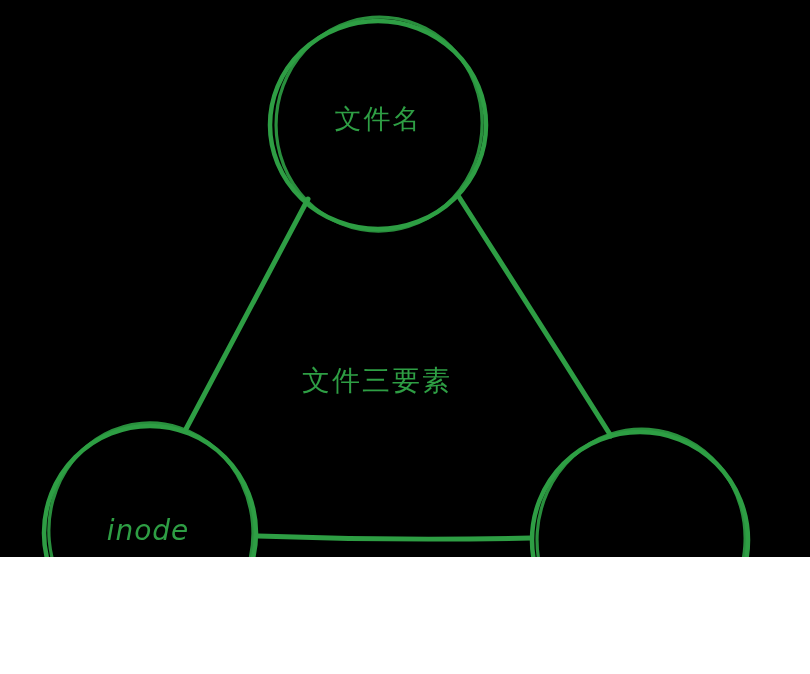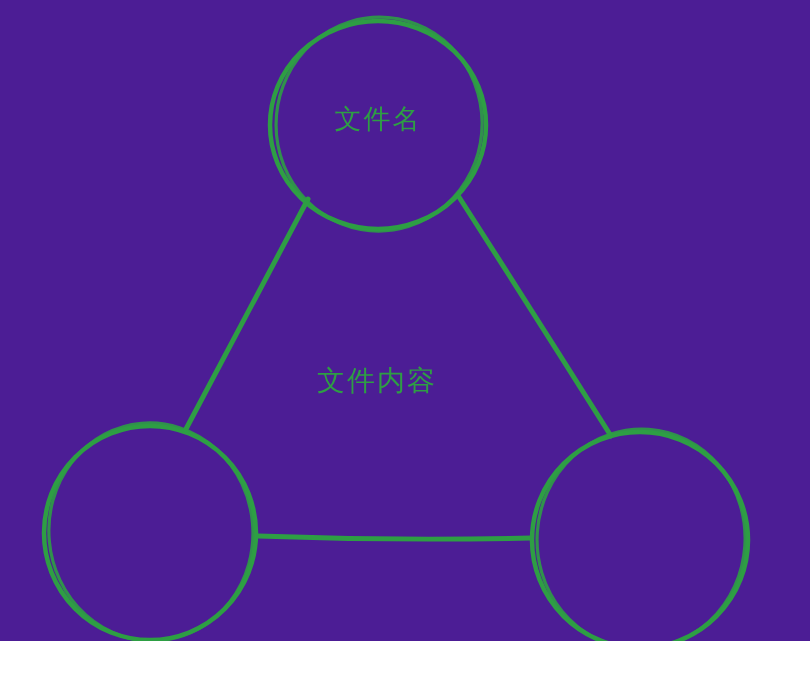--- a/index.html
+++ b/index.html
@@ -3,22 +3,22 @@
 <meta charset="utf-8">
 <style>
   * { margin: 0; padding: 0; box-sizing: border-box; }
   html, body {
     background: #ffffff;
     font-family: "DejaVu Sans", "Liberation Sans", sans-serif;
   }
   .canvas {
     position: relative;
     width: 810px;
-    height: 641px;
-    background: #4c1d95;
+    height: 557px;
+    background: #000000;
     overflow: hidden;
   }
   .canvas svg {
     position: absolute;
     left: 0; top: 0;
   }
   .shape {
     fill: none;
     stroke: var(--accent, #2e9e44);
     stroke-width: 4.5;
@@ -79,17 +79,18 @@
     </g>
 
     <g>
       <ellipse class="shape" cx="640" cy="540" rx="108" ry="108"></ellipse>
       <ellipse class="shape overlay" cx="641" cy="539" rx="104" ry="110" transform="rotate(4 640 540)"></ellipse>
     </g>
   </svg>
 
   <div class="label node-label" style="left:378px; top:119px;">文件名</div>
 
+  <div class="label node-label handwrite" style="left:148px; top:530px;">inode</div>
 
 
-  <div class="label diagram-title" style="left:377px; top:381px;">文件内容</div>
+  <div class="label diagram-title" style="left:377px; top:381px;">文件三要素</div>
 
 </div>
 
 </body></html>

